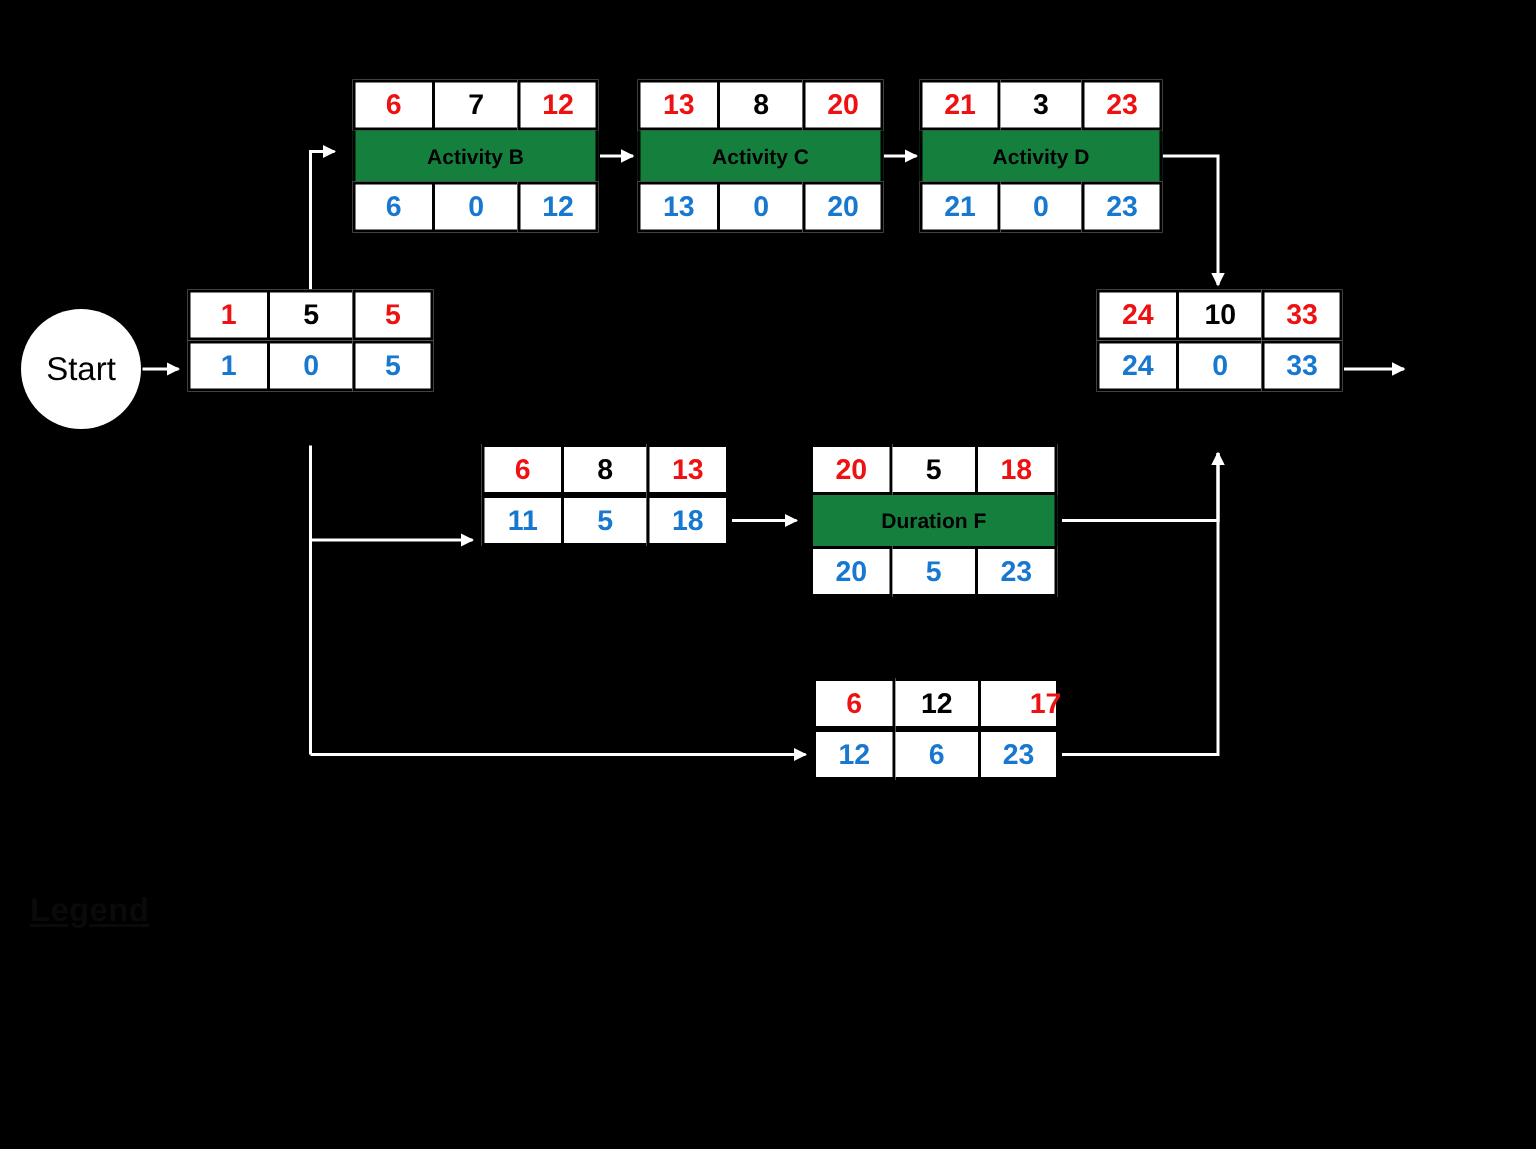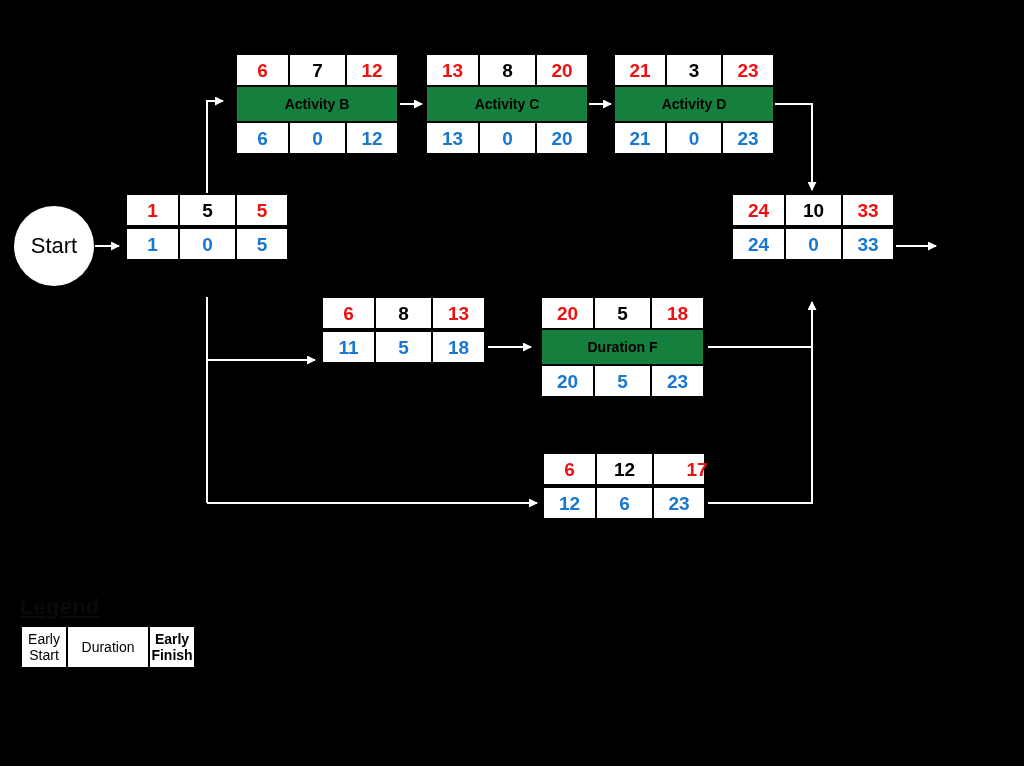--- a/index.html
+++ b/index.html
@@ -288,21 +288,16 @@
     <div class="row">
       <div class="cell ls" style="width:55px;">24</div>
       <div class="cell tf" style="width:55px; border-left:none; border-right:none;">0</div>
       <div class="cell lf" style="width:54px;">33</div>
     </div>
   </div>
 
   <div id="legend-wrap" style="left:20px; top:594px;">
     <div id="legend-title">Legend</div>
     <div class="legend-table">
-      <div class="lrow">
-        <div class="lcell w1">Early Start</div>
-        <div class="lcell w2" style="border-left:none; border-right:none;">Duration</div>
-        <div class="lcell w3 bold">Early Finish</div>
-      </div>
     </div>
   </div>
 
 </div>
 
 </body></html>

